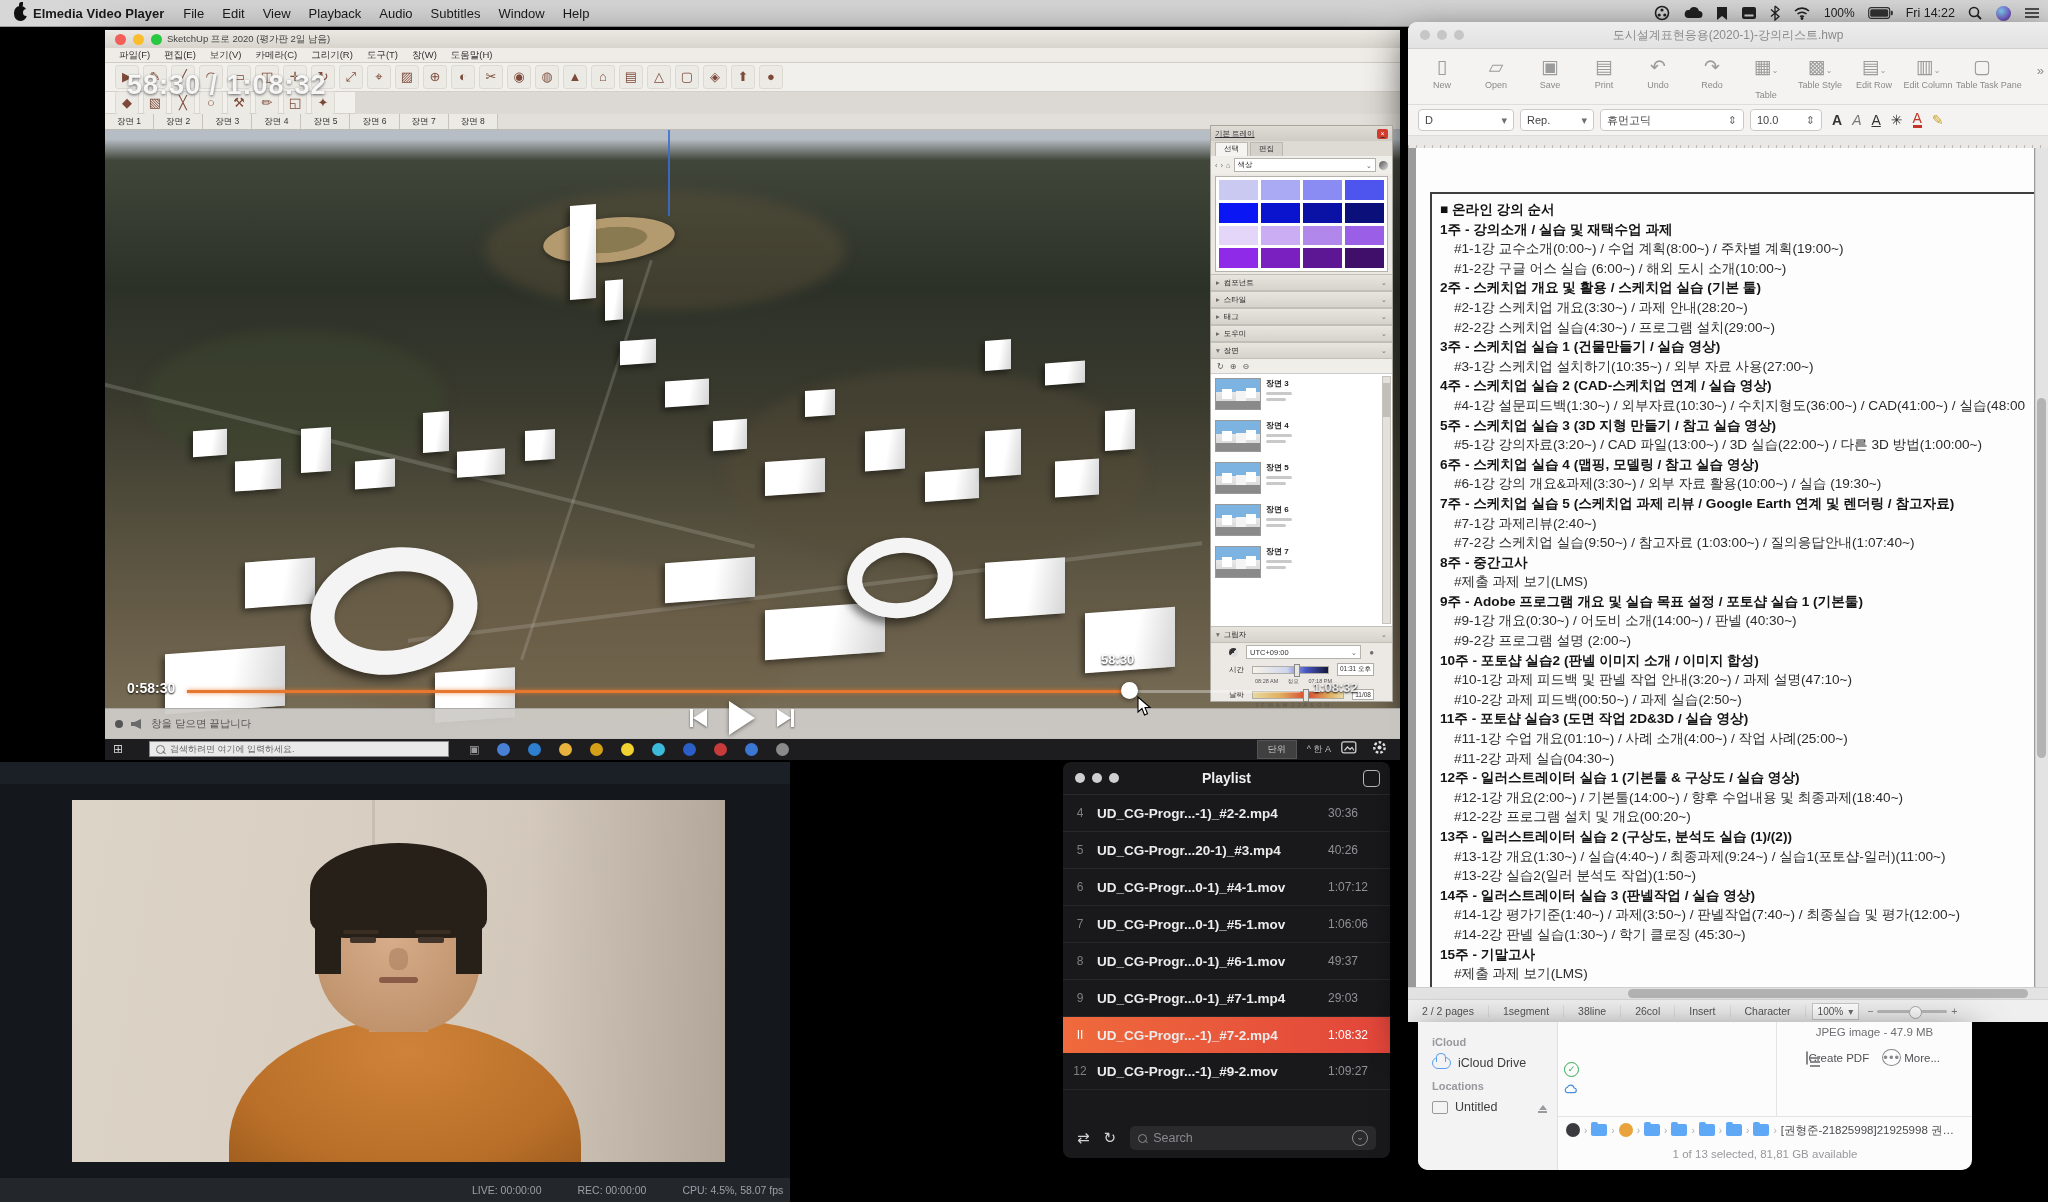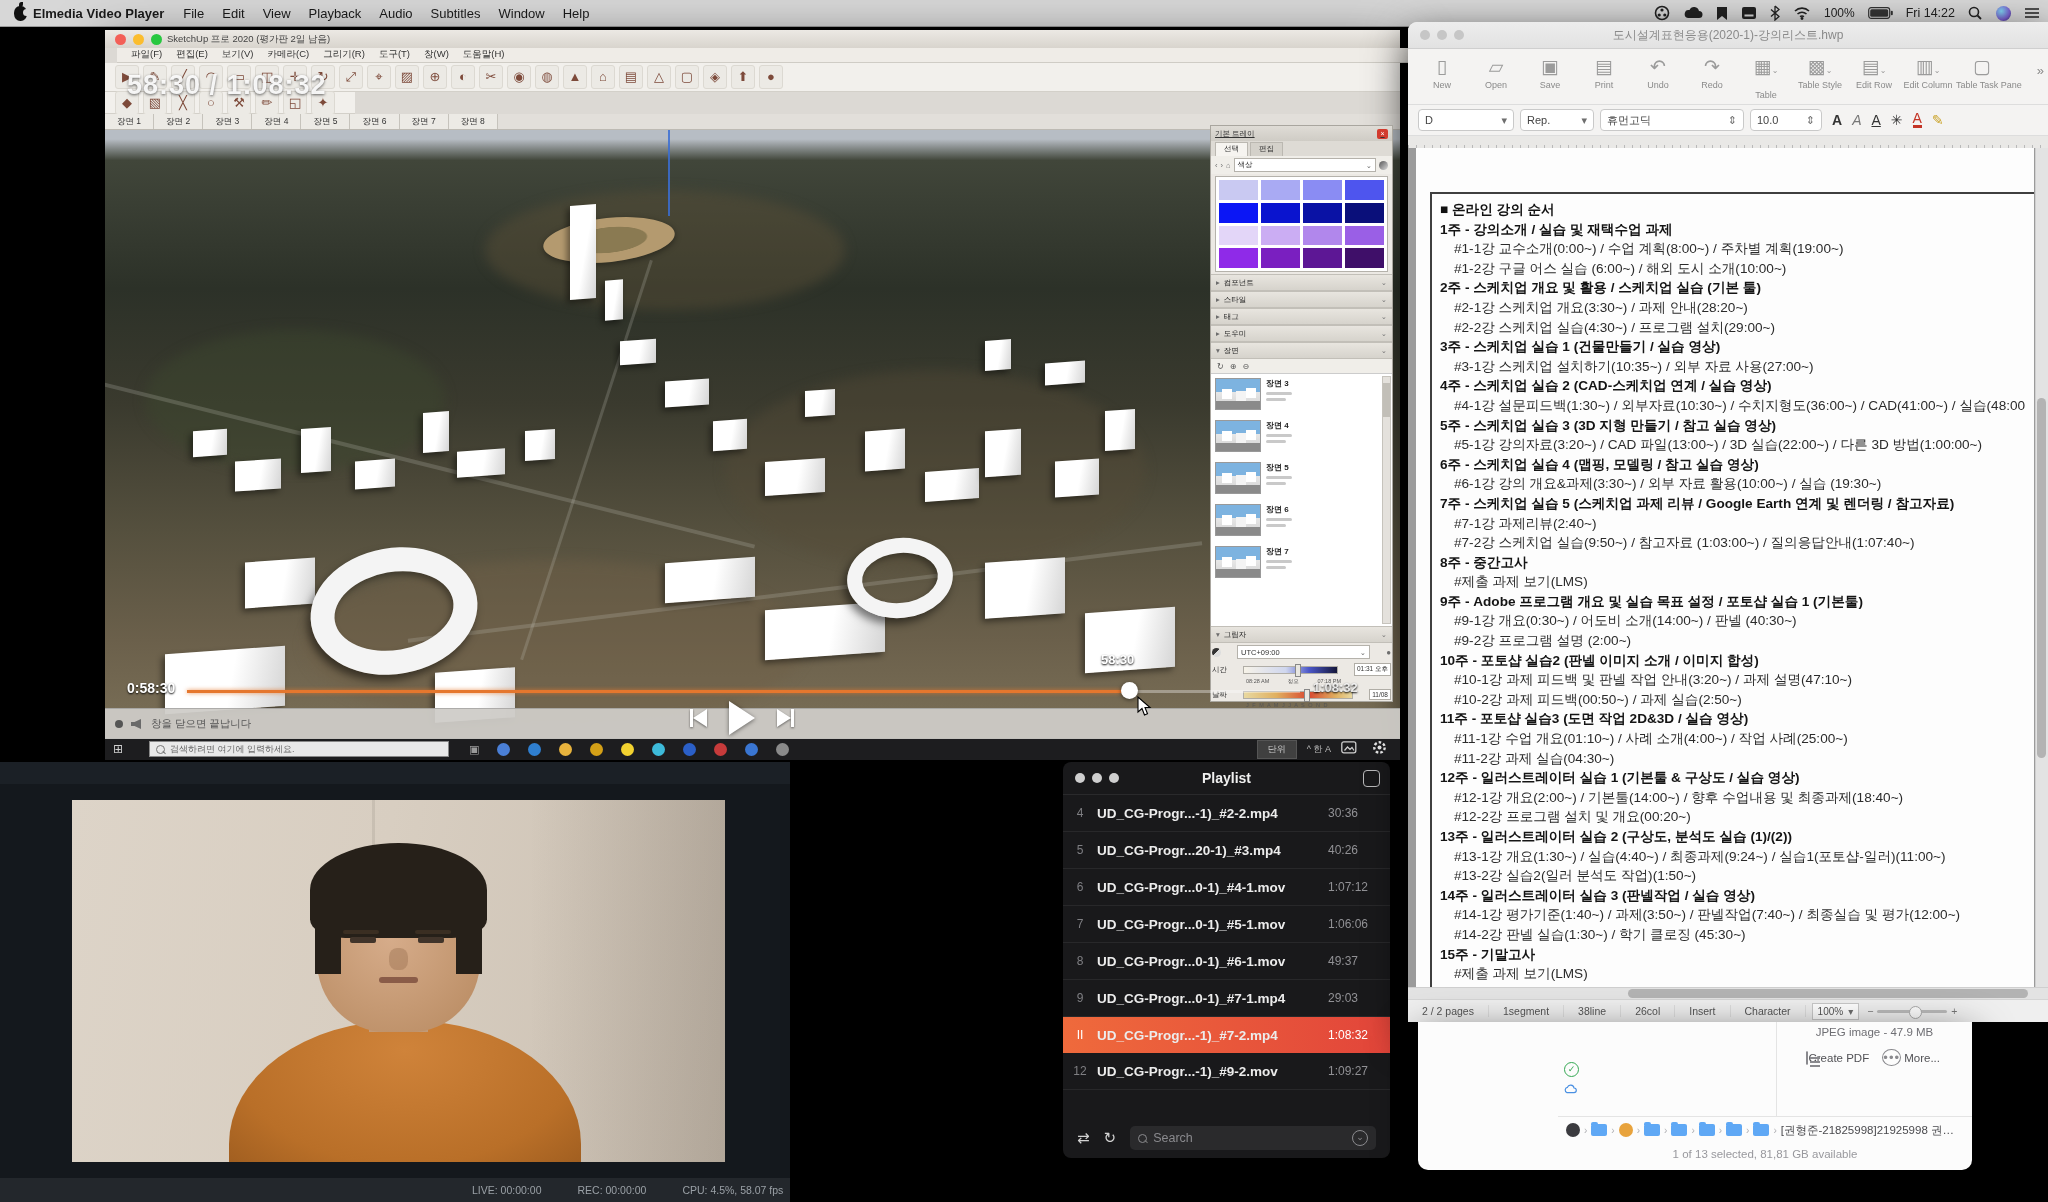--- a/index.html
+++ b/index.html
@@ -14,22 +14,22 @@
   .applelogo:before{content:"";position:absolute;left:5px;top:-4px;width:4px;height:5px;background:#111;border-radius:60% 0 60% 0;}
   #mb-right{position:absolute;right:8px;top:0;height:26px;display:flex;align-items:center;gap:13px;color:#222;}
   #mb-right svg{display:block;}
   .siri{width:15px;height:15px;border-radius:50%;background:radial-gradient(circle at 35% 35%,#7fd4f2,#7a5fd0 60%,#2b2b66);}
   
   #player{position:absolute;left:105px;top:30px;width:1295px;height:730px;background:#dcd9d4;box-shadow:0 18px 50px rgba(0,0,0,.7);}
   .tl{position:absolute;display:flex;gap:7px;z-index:60;}
   .tl i{width:11px;height:11px;border-radius:50%;display:block;}
   .sutitle{position:absolute;left:0;top:0;width:100%;height:18px;background:linear-gradient(#ece9e4,#d8d4cd);
     font-size:9.5px;color:#444;line-height:18px;padding-left:62px;box-sizing:border-box;}
-  .sumenu{position:absolute;left:12px;top:18px;width:100%;height:15px;background:#efece7;font-size:9.5px;color:#333;
-    display:flex;gap:14px;padding-left:14px;border-bottom:1px solid #cfccc5;box-sizing:border-box;}
+  .sumenu{position:absolute;left:0;top:18px;width:100%;height:15px;background:#efece7;font-size:9.5px;color:#333;
+    display:flex;gap:14px;padding-left:14px;align-items:center;border-bottom:1px solid #cfccc5;box-sizing:border-box;}
   .sutools{position:absolute;left:0;top:33px;width:100%;height:29px;background:#f2f0ec;border-bottom:1px solid #d3d0c9;
     display:flex;align-items:center;gap:4px;padding-left:10px;box-sizing:border-box;}
   .sutools .ticon,.sutools2 .ticon{width:22px;height:22px;border-radius:3px;background:#eceae5;color:#7d4a3a;
     font-size:13px;line-height:22px;text-align:center;border:1px solid #dcd9d2;}
   .sutools2{position:absolute;left:0;top:62px;width:250px;height:22px;background:#f2f0ec;display:flex;gap:4px;
     align-items:center;padding-left:10px;border-bottom:1px solid #d3d0c9;box-sizing:border-box;}
   .scenetabs{position:absolute;left:0;top:84px;width:100%;height:16px;background:#e2dfda;display:flex;
     font-size:8.5px;color:#333;border-bottom:1px solid #bdbab3;box-sizing:border-box;}
   .scenetabs span{padding:2px 12px;border-right:1px solid #c6c3bc;background:#eceae5;}
   
@@ -58,21 +58,21 @@
   .sect{height:15px;background:linear-gradient(#e8e5df,#d6d3cc);border-top:1px solid #c2bfb8;border-bottom:1px solid #c2bfb8;
     display:flex;align-items:center;padding:0 5px;gap:4px;font-size:7.5px;color:#222;}
   .sect .rc{margin-left:auto;color:#777;}
   .scenebar{height:14px;background:#f0eee9;display:flex;gap:6px;align-items:center;padding:0 6px;color:#555;font-size:8px;}
   .scenelist{background:#fff;height:252px;overflow:hidden;border-top:1px solid #ccc;position:relative;}
   .sceneitem{display:flex;gap:5px;padding:4px 4px 6px;}
   .scenethumb{width:44px;height:30px;border:1px solid #999;background:linear-gradient(180deg,#7db3e0 0%,#7db3e0 42%,#e8e8e8 42%,#dcdcdc 72%,#8a8a8a 72%);position:relative;}
   .scenethumb:after{content:"";position:absolute;left:6px;top:10px;width:10px;height:10px;background:#fff;box-shadow:14px 2px 0 #f4f4f4,24px -1px 0 #fff;}
   .scenename{font-weight:bold;font-size:8px;color:#222;}
   .scmeta{width:26px;height:3px;background:#c9c9c9;margin-top:3px;border-radius:2px;}
-  .shadowrow{display:flex;align-items:center;gap:16px;padding:2px 1px;}
+  .shadowrow{display:flex;align-items:center;gap:8px;padding:2px 18px;}
   .slider{height:6px;flex:1;border:1px solid #b0ada6;background:linear-gradient(90deg,#f7f3e8,#cfd6ee 45%,#4b57c8 70%,#15173a);position:relative;}
   .slider.month{background:linear-gradient(90deg,#e8d8a0,#e0b060 30%,#d84830 60%,#e0b060 85%,#e8d8a0);}
   .slider i{position:absolute;top:-3px;left:55%;width:4px;height:11px;background:#e8e6e0;border:1px solid #888;}
   .minifield{background:#fff;border:1px solid #b0ada6;font-size:6.5px;padding:1px 2px;white-space:nowrap;}
   .tickline{font-size:5.5px;color:#555;display:flex;justify-content:space-between;flex:1;}
   .vscroll{position:absolute;right:1px;top:2px;width:7px;bottom:2px;background:#e4e1dc;border:1px solid #c6c3bc;}
   .vscroll i{position:absolute;left:0;width:100%;height:34px;background:#c2bfb8;}
   
   #progress-track{position:absolute;left:82px;top:660px;width:1113px;height:3px;background:rgba(255,255,255,.35);z-index:45;}
   #progress-fill{height:100%;background:#e5772e;box-shadow:0 0 4px rgba(229,119,46,.8);}
@@ -828,20 +828,36 @@
       </span>
     <span style="margin-left:8px;color:#777;">−</span>
     <span class="zslider" style="margin:0 4px;">
         <i></i>
       </span>
     <span style="color:#777;">+</span>
   </div>
 </div>
 
 <div id="finder">
+  <div id="fsidebar">
+    <div class="fshead">iCloud</div>
+    <div class="fsitem">
+      <span class="cloudico"></span>
+      <span>iCloud Drive</span>
+    </div>
+    <div class="fshead">Locations</div>
+    <div class="fsitem">
+      <span class="devico"></span>
+      <span>Untitled</span>
+      <span class="eject">
+          <span class="t"></span>
+          <span class="b"></span>
+        </span>
+    </div>
+  </div>
   <div id="fmain">
     <span class="statico" style="top:40px;border:1.5px solid #34a853;color:#34a853;">✓</span>
     <span class="statico" style="top:62px;"><svg width="13" height="10">
           <path d="M3 8.6 h7 a2.3 2.3 0 0 0 0-4.6 a3.4 3.4 0 0 0-6.6-.6 A2.7 2.7 0 0 0 3 8.6 z" fill="none" stroke="#4a90e2" stroke-width="1.2"></path>
         </svg></span>
     <div id="fpreview">
       <div style="font-size:11.5px;color:#6e6e73;margin-top:4px;">JPEG image - 47.9 MB</div>
       <span class="fbtn" style="margin-top:10px;">
         <span class="pdfico"></span>
         <span>Create PDF</span>

